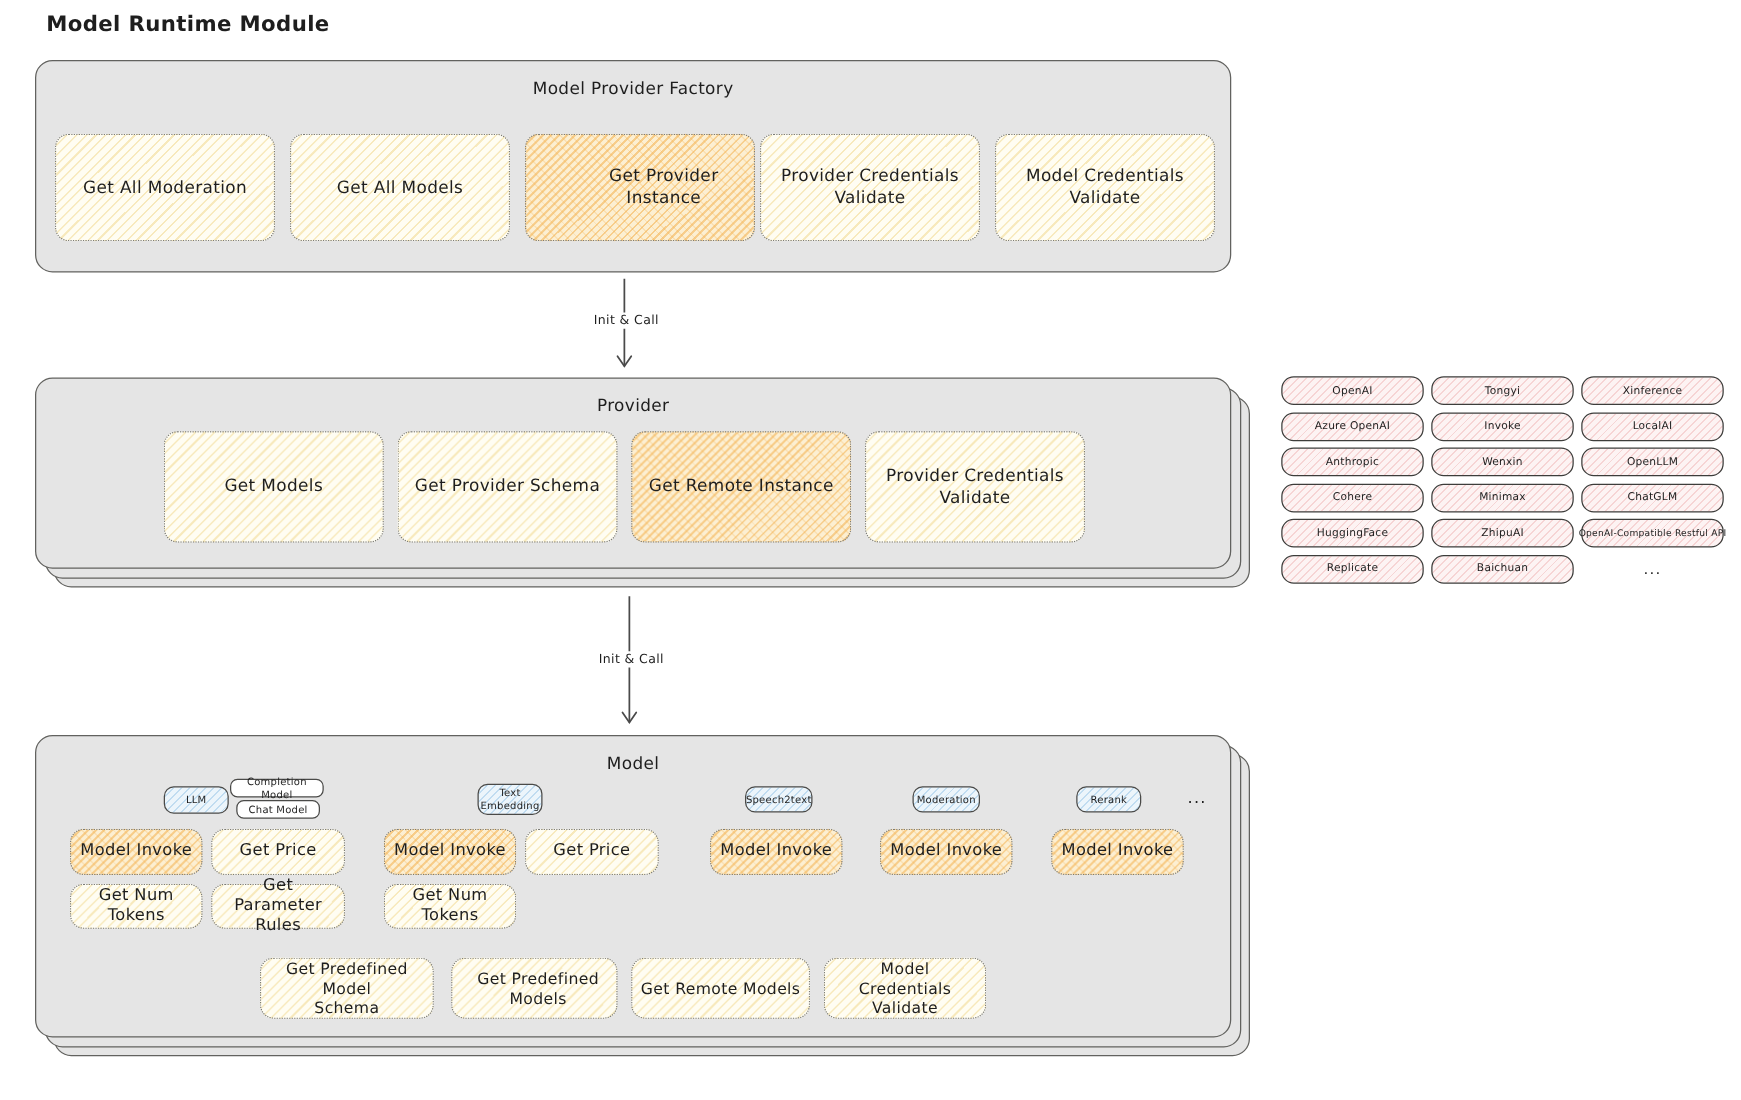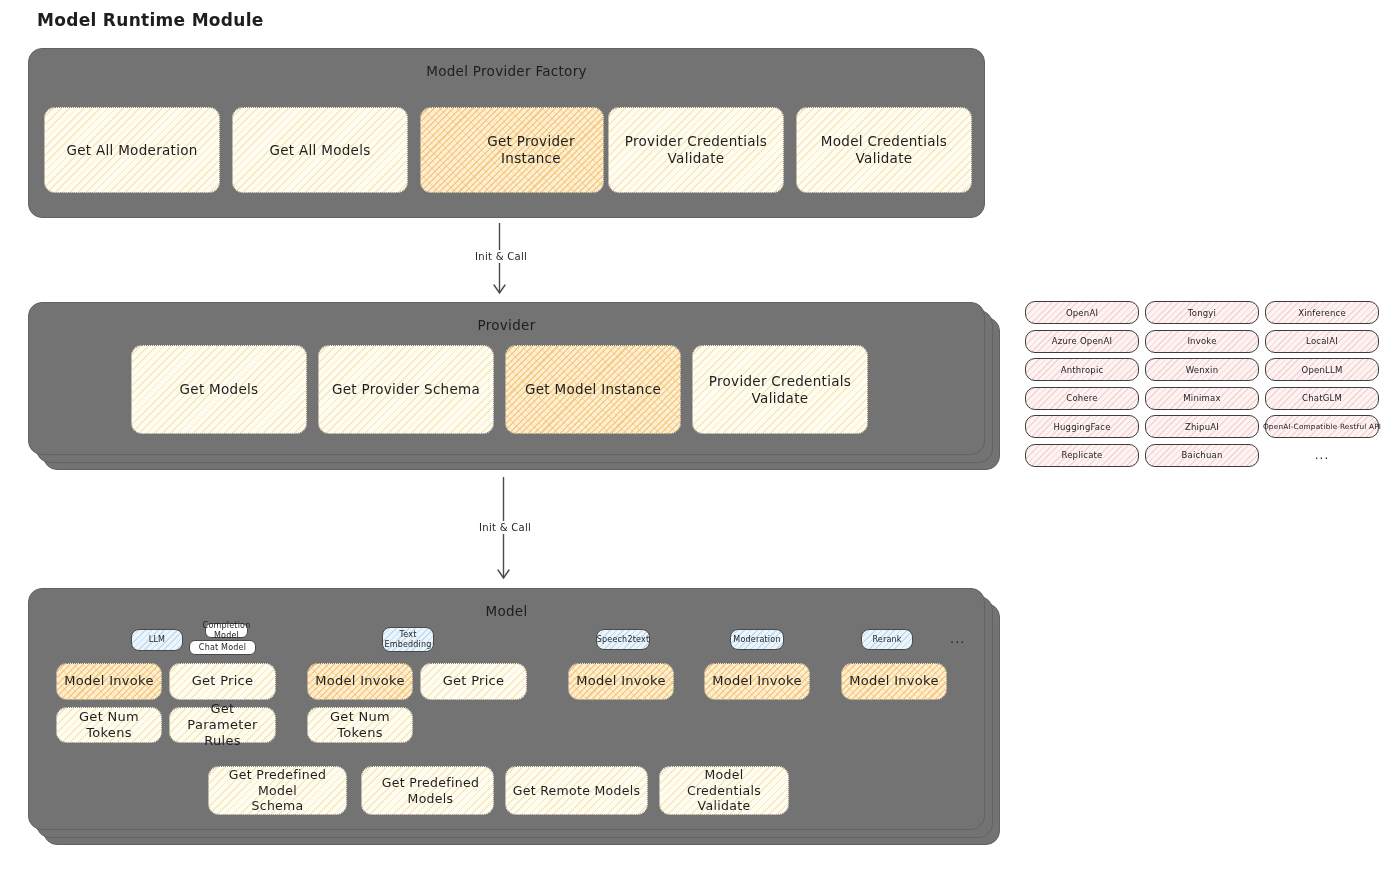--- a/index.html
+++ b/index.html
@@ -10,21 +10,21 @@
   }
   .canvas { position:absolute; inset:0; }
 
   .main-title {
     position:absolute; left:37px; top:10px;
     font-size:17px; font-weight:600; letter-spacing:.3px;
   }
 
   
   .frame, .layer {
-    position:absolute; background:#737373;
+    position:absolute; background:#e5e5e5;
     border:1.5px solid #62625f; border-radius:14px;
   }
   .stack { position:absolute; }
   .stack .layer { inset:0; }
   .layer.l2 { transform: translate(15px,15px); z-index:0; }
   .layer.l1 { transform: translate(8px,8px);  z-index:1; }
   .layer.main { transform:none; z-index:2; }
   .frame-title {
     position:absolute; left:0; right:0; top:14px; text-align:center;
     font-size:13.5px; letter-spacing:.3px;
@@ -117,21 +117,21 @@
   </svg>
   <div class="arrow-label" style="left:470px; top:250px;">Init &amp; Call</div>
 
   <div class="stack" style="left:28px; top:302px; width:957px; height:153px;">
     <div class="layer l2"></div>
     <div class="layer l1"></div>
     <div class="layer main">
       <div class="frame-title">Provider</div>
       <div class="node yellow" style="left:102px; top:42px; width:176px; height:89px;">Get Models</div>
       <div class="node yellow" style="left:289px; top:42px; width:176px; height:89px;">Get Provider Schema</div>
-      <div class="node orange" style="left:476px; top:42px; width:176px; height:89px;">Get Model Instance</div>
+      <div class="node orange" style="left:476px; top:42px; width:176px; height:89px;">Get Remote Instance</div>
       <div class="node yellow" style="left:663px; top:42px; width:176px; height:89px;">Provider Credentials
 Validate</div>
     </div>
   </div>
 
   <div class="pink-grid">
     <div class="pink">OpenAI</div>
     <div class="pink">Tongyi</div>
     <div class="pink">Xinference</div>
     <div class="pink">Azure OpenAI</div>
@@ -157,21 +157,21 @@
   </svg>
   <div class="arrow-label" style="left:474px; top:521px;">Init &amp; Call</div>
 
   <div class="stack" style="left:28px; top:588px; width:957px; height:242px;">
     <div class="layer l2"></div>
     <div class="layer l1"></div>
     <div class="layer main">
       <div class="frame-title">Model</div>
 
       <div class="badge blue" style="left:102px; top:40px; width:52px; height:22px;">LLM</div>
-      <div class="badge white-badge" style="left:176px; top:34px; width:43px; height:15px;">Completion Model</div>
+      <div class="badge white-badge" style="left:155px; top:34px; width:75px; height:15px;">Completion Model</div>
       <div class="badge white-badge" style="left:160px; top:51px; width:67px; height:15px;">Chat Model</div>
       <div class="badge blue" style="left:353px; top:38px; width:52px; height:25px;">Text
 Embedding</div>
       <div class="badge blue" style="left:567px; top:40px; width:54px; height:21px;">Speech2text</div>
       <div class="badge blue" style="left:701px; top:40px; width:54px; height:21px;">Moderation</div>
       <div class="badge blue" style="left:832px; top:40px; width:52px; height:21px;">Rerank</div>
       <div class="dots" style="left:921px; top:42px;">...</div>
 
       <div class="node orange op" style="left:27px;  top:74px; width:106px; height:37px;">Model Invoke</div>
       <div class="node yellow op" style="left:140px; top:74px; width:107px; height:37px;">Get Price</div>

